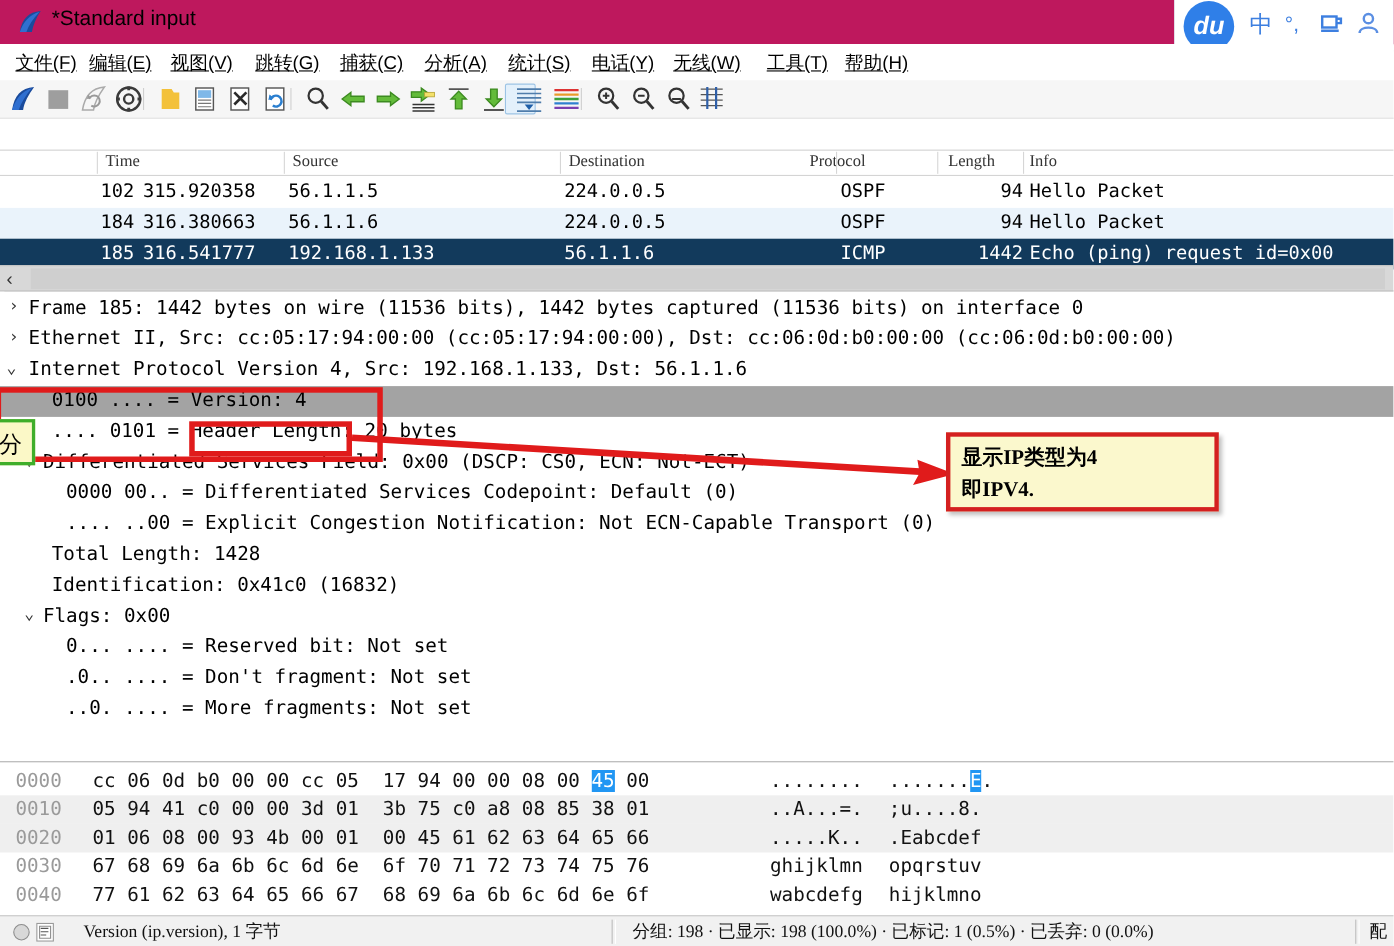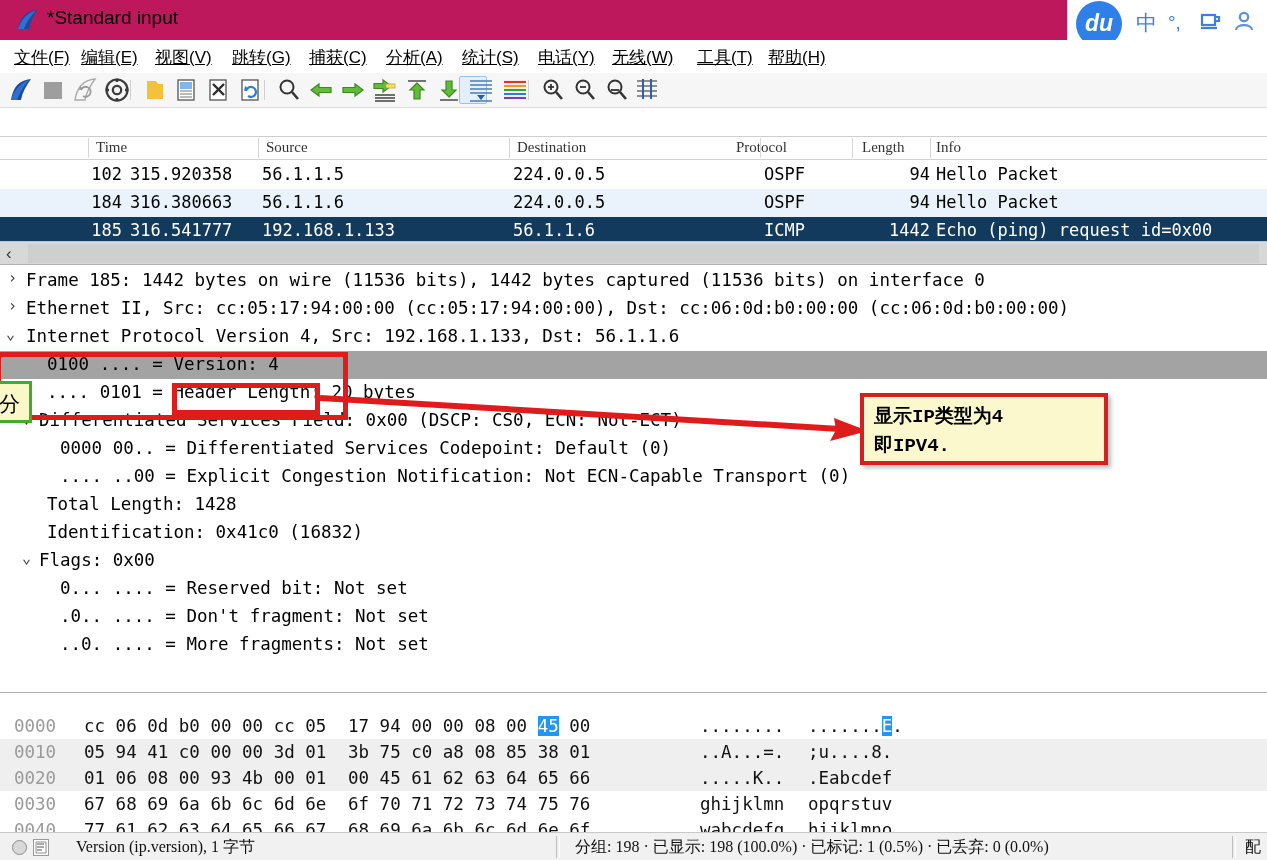--- a/index.html
+++ b/index.html
@@ -79,21 +79,21 @@
     font-size:17.5px;white-space:nowrap;color:#000;}
   .dline .txt{position:absolute;top:3px;}
   .dline .arw{position:absolute;top:2px;font-size:15px;color:#333;}
   .dline.hl{background:#a3a3a3;text-decoration:underline;}
   .dleft-bar{position:absolute;left:0;top:0;width:4px;height:428px;background:#fff;}
 
   
   .hexpane{position:absolute;left:0;top:692px;width:1267px;height:140px;background:#fff;
     border-top:1px solid #b0b0b0;overflow:hidden;}
   .hexline{position:absolute;left:0;width:1267px;height:26px;font-family:"DejaVu Sans Mono",monospace;
-    font-size:17.5px;white-space:nowrap;margin-top:16px;}
+    font-size:17.5px;white-space:nowrap;}
   .hexline.shade{background:#efefef;text-align:right;}
   .hx-off{position:absolute;left:14px;top:3px;color:#9a9a9a;}
   .hx-a{position:absolute;left:84px;top:3px;color:#111;letter-spacing:0px;}
   .hx-b{position:absolute;left:348px;top:3px;color:#111;}
   .hx-t1{position:absolute;left:700px;top:3px;color:#111;}
   .hx-t2{position:absolute;left:808px;top:3px;color:#111;}
   .hl-blue{background:#2196f3;color:#fff;}
 
   
   .statusbar{position:absolute;left:0;top:832px;width:1267px;height:28px;background:#f1f1f1;
@@ -114,21 +114,21 @@
   .anno-inner{position:absolute;left:172px;top:383px;width:148px;height:32px;
     border:5px solid #e01b1b;box-sizing:border-box;pointer-events:none;}
   .anno-tab{position:absolute;left:-14px;top:381px;width:46px;height:42px;
     border:3px solid #3fae2a;background:#fbf8c7;box-sizing:border-box;}
   .anno-tab span{position:absolute;left:10px;top:6px;font-size:21px;color:#000;
     font-family:"Liberation Sans",sans-serif;}
   .callout{position:absolute;left:860px;top:393px;width:248px;height:72px;
     background:#fbf8cd;border:4px solid #d42020;box-sizing:border-box;
     box-shadow:3px 3px 4px rgba(0,0,0,.25);}
   .callout .ln{position:absolute;left:10px;font-size:19px;font-weight:bold;color:#000;
-    font-family:Liberation Mono, monospace;white-space:nowrap;}
+    font-family:Liberation Serif, serif;white-space:nowrap;}
   .callout .l1{top:6px;}
   .callout .l2{top:35px;}
   .anno-arrow{position:absolute;left:300px;top:385px;width:570px;height:60px;pointer-events:none;}
 </style>
 </head>
 <body>
 
 <div class="app">
 
   <div class="titlebar">

